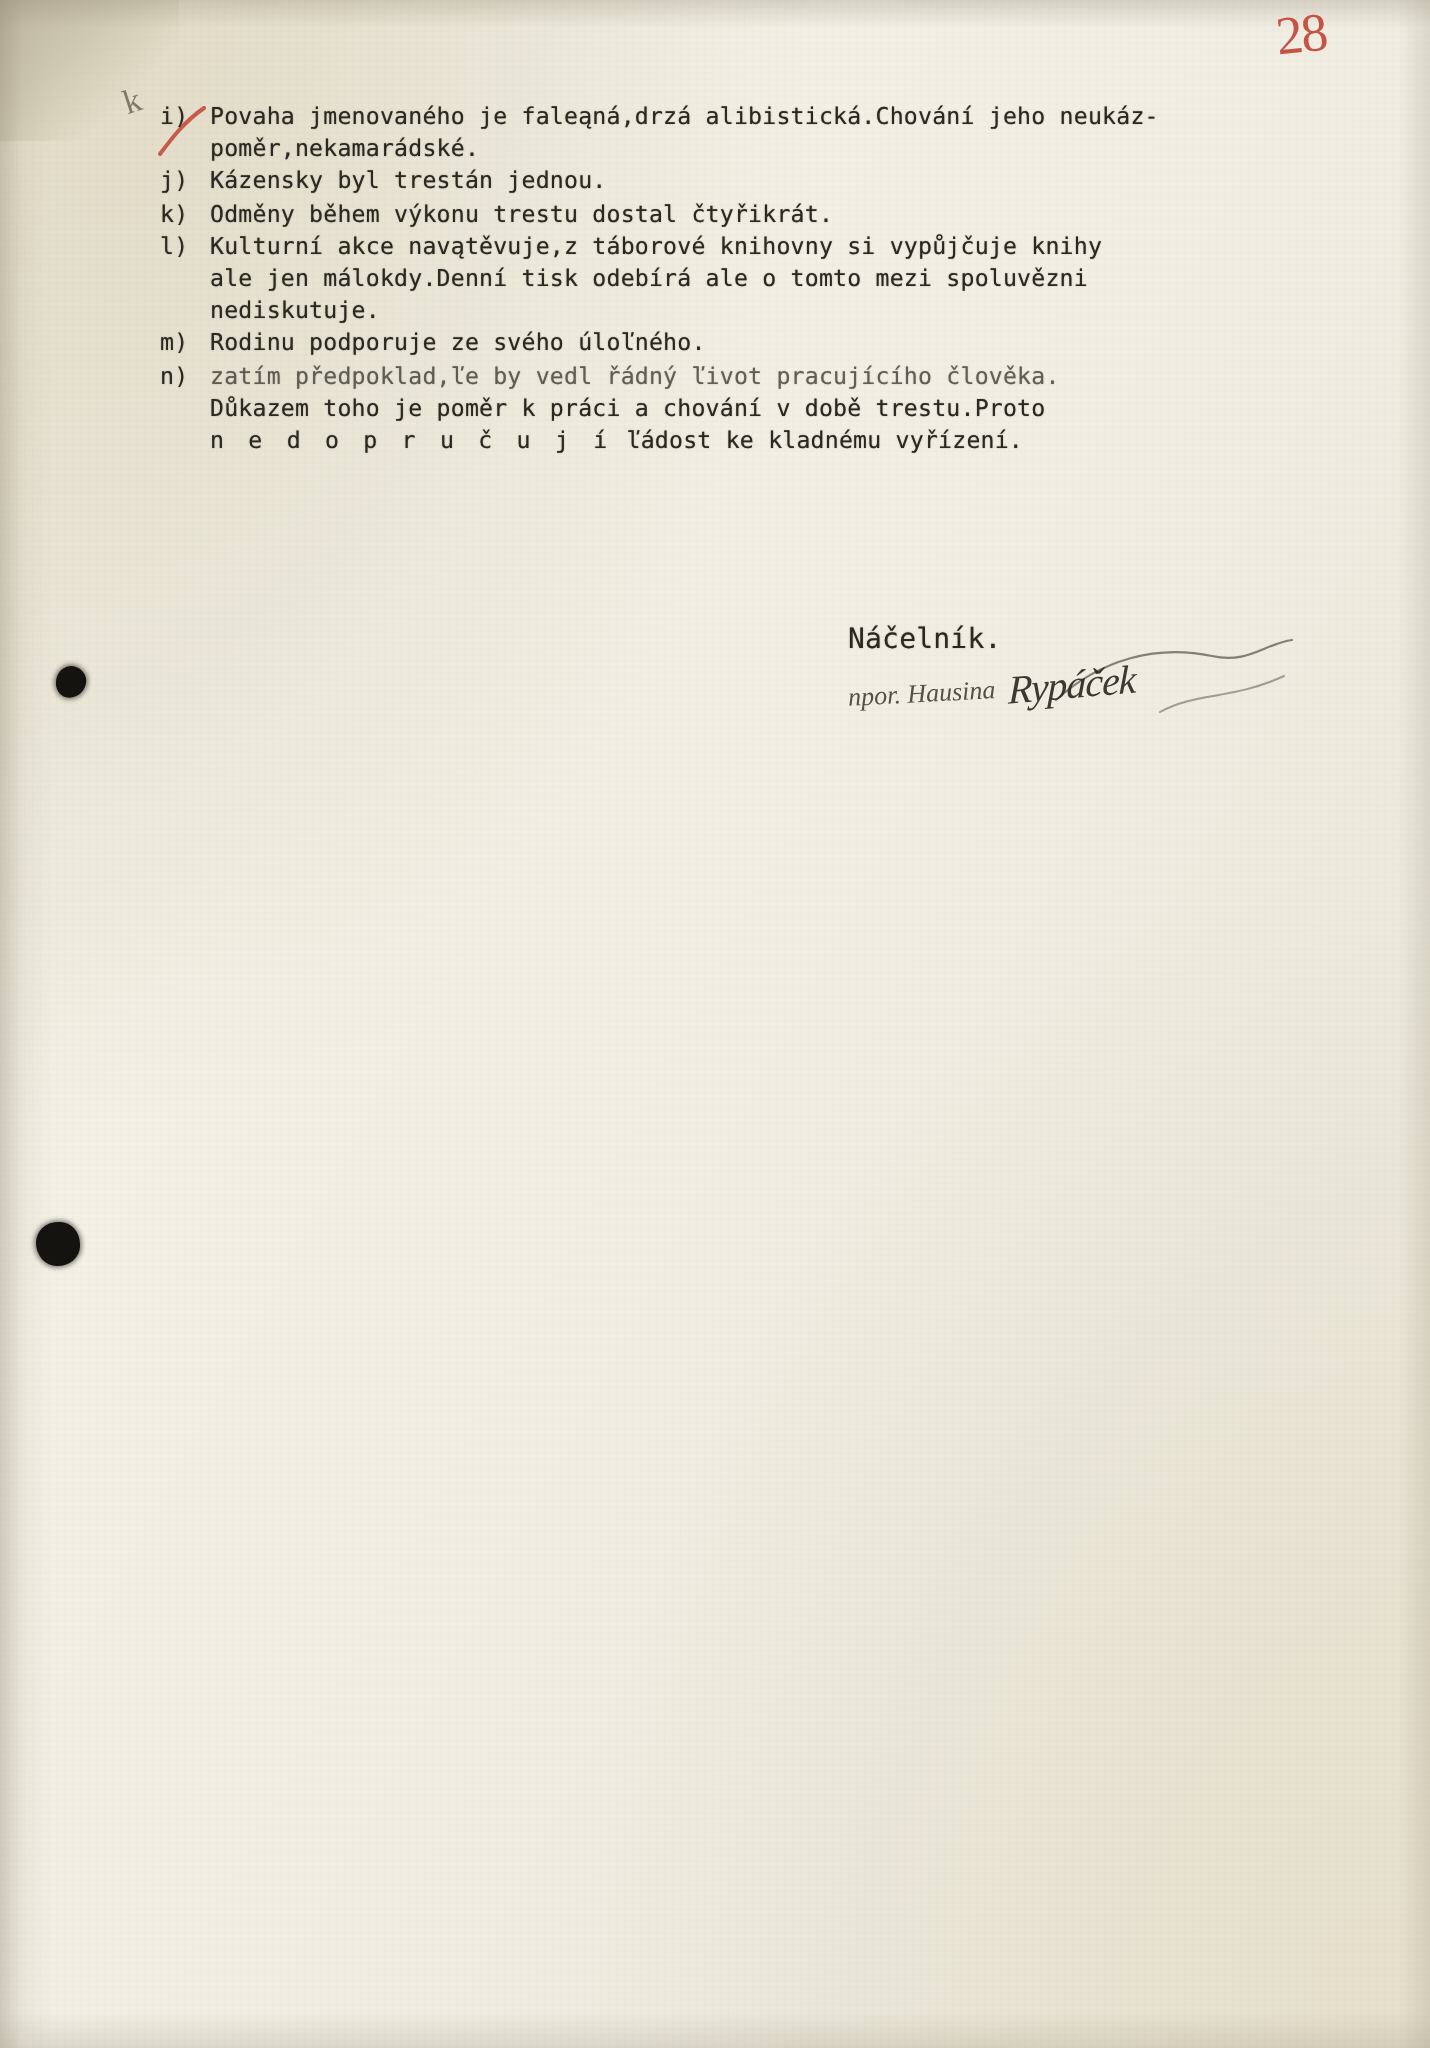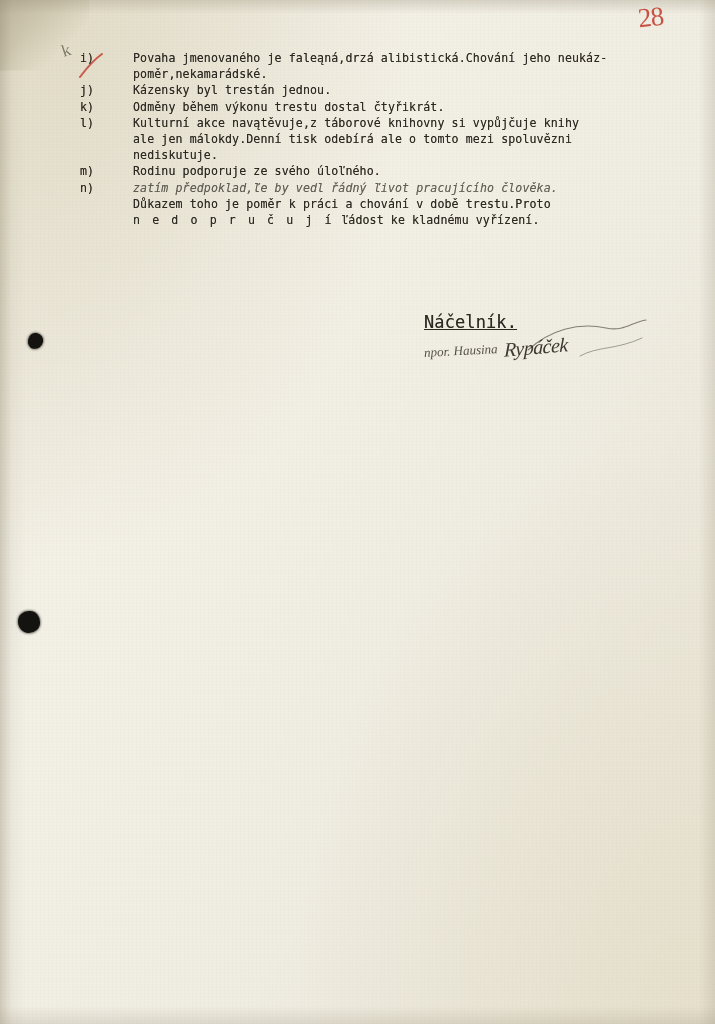--- a/index.html
+++ b/index.html
@@ -151,45 +151,42 @@
   .item-label {
     width: 25px;
     flex: 0 0 25px;
     white-space: pre;
   }
   .item-body {
     flex: 1 1 auto;
   }
   .line {
     white-space: pre-wrap;
-    margin-left: 28px;
   }
   .spaced {
     letter-spacing: 2.6px;
     text-align: center;
   }
   .faint {
     opacity: .72;
-    font-style: italic;
   }
 
   
   #signature-block {
     position: absolute;
     left: 424px;
     top: 312px;
     width: 250px;
     color: #2b2822;
   }
   #signature-title {
     font-family: "DejaVu Sans Mono", monospace;
-    font-size: 17px;
+    font-size: 14px;
     letter-spacing: .1px;
     text-shadow: 0 0 .6px rgba(40,36,28,.5);
-    text-decoration: underline;
   }
   #signature-row {
     display: flex;
     align-items: flex-end;
     gap: 6px;
     margin-top: 4px;
   }
   #signature-rank {
     font-family: "Liberation Serif", serif;
     font-style: italic;

